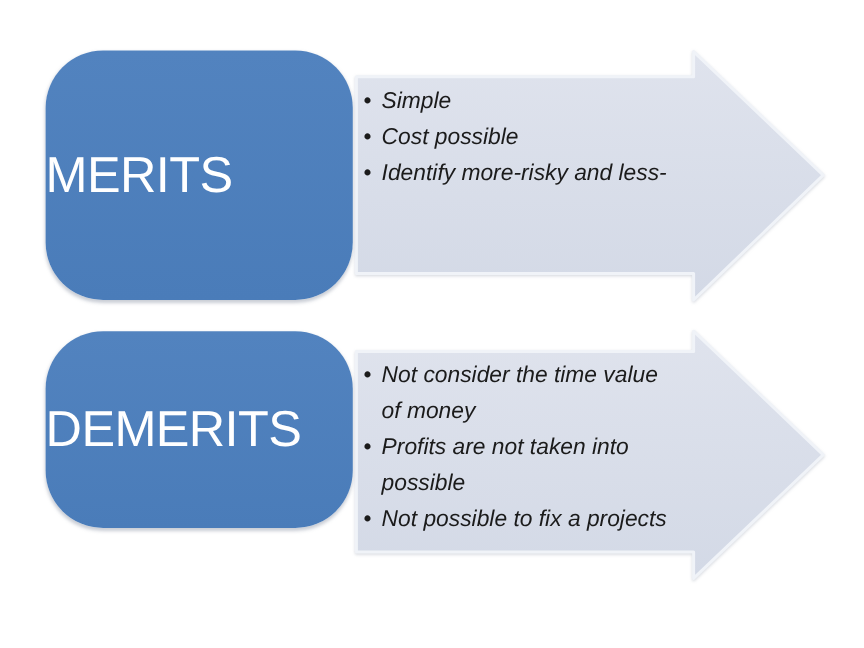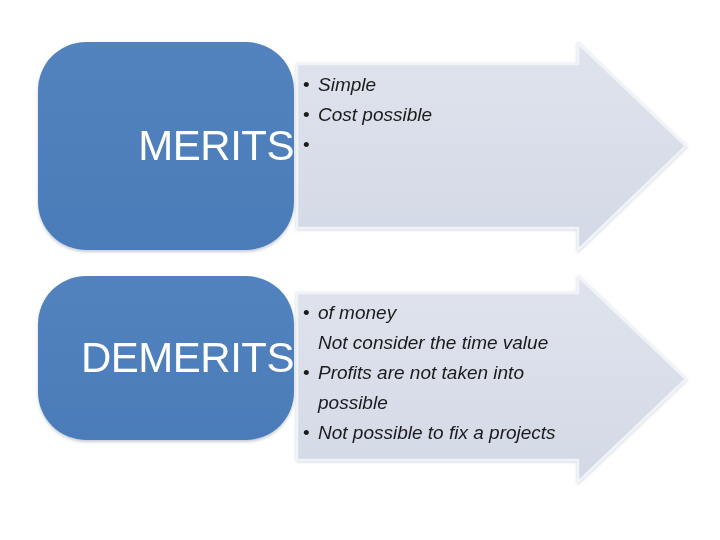--- a/index.html
+++ b/index.html
@@ -36,21 +36,21 @@
     filter:drop-shadow(0 1.5px 1.5px rgba(120,130,150,0.30));
   }
   .label-box{
     position:absolute;
     left:38px;
     width:256px;
     background:linear-gradient(180deg,#5283bf 0%, #4a7cb9 100%);
     border-radius:48px;
     display:flex;
     align-items:center;
-    justify-content:flex-end;
+    justify-content:flex-start;
     box-shadow:0 2px 3px rgba(120,130,150,0.40);
   }
   .label-box.merits{ top:42px; height:208px; }
   .label-box.demerits{ top:276px; height:164px; }
   .box-label{
     color:var(--label-text);
     font-size:42px;
     letter-spacing:-0.5px;
     line-height:1;
     white-space:nowrap;
@@ -107,32 +107,33 @@
     <li class="bullet-item">
       <span class="dot">•</span>
       <span class="line">Simple</span>
     </li>
     <li class="bullet-item">
       <span class="dot">•</span>
       <span class="line">Cost possible</span>
     </li>
     <li class="bullet-item">
       <span class="dot">•</span>
+      <span class="line">Identify more-risky and less-</span>
     </li>
   </ul>
 
   <div class="label-box demerits">
     <span class="box-label">DEMERITS</span>
   </div>
 
   <ul class="bullets demerits">
     <li class="bullet-item">
       <span class="dot">•</span>
+      <span class="line">Not consider the time value</span>
       <span class="line">of money</span>
-      <span class="line">Not consider the time value</span>
     </li>
     <li class="bullet-item">
       <span class="dot">•</span>
       <span class="line">Profits are not taken into</span>
       <span class="line">possible</span>
     </li>
     <li class="bullet-item">
       <span class="dot">•</span>
       <span class="line">Not possible to fix a projects</span>
     </li>

